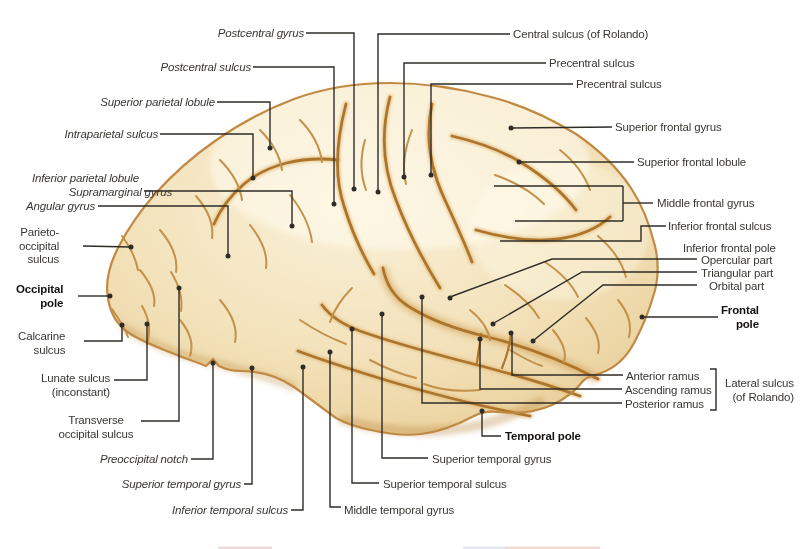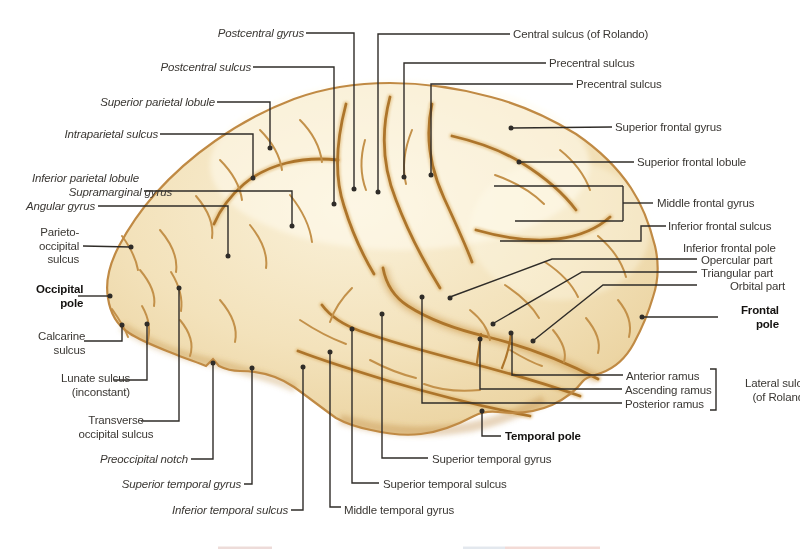--- a/index.html
+++ b/index.html
@@ -7,21 +7,21 @@
     position:relative;width:800px;height:549px;background:#fff;overflow:hidden;
     font-family:"Liberation Sans", sans-serif;
   }
   #brain-svg{position:absolute;left:0;top:0;}
   .lbl{
     position:absolute;font-size:11.5px;line-height:14px;color:#3A3733;
     white-space:nowrap;letter-spacing:-0.15px;text-align:right;
   }
   .lbl .ln{display:block;}
   .ra{font-style:italic;}
-  .ml{line-height:13.5px;margin-left:20px;}
+  .ml{line-height:13.5px;}
   .bold{font-weight:700;color:#141210;}
   .ctr{text-align:center;}
 </style>
 </head>
 <body>
 
 <div id="stage">
 
   <svg id="brain-svg" width="800" height="549" viewBox="0 0 800 549">
     <defs>
@@ -252,21 +252,21 @@
   <div class="lbl" style="left:513px;top:27px">Central sulcus (of Rolando)</div>
   <div class="lbl" style="left:549px;top:56px">Precentral sulcus</div>
   <div class="lbl" style="left:576px;top:77px">Precentral sulcus</div>
   <div class="lbl" style="left:615px;top:120px">Superior frontal gyrus</div>
   <div class="lbl" style="left:637px;top:155px">Superior frontal lobule</div>
   <div class="lbl" style="left:657px;top:196px">Middle frontal gyrus</div>
   <div class="lbl" style="left:668px;top:219px">Inferior frontal sulcus</div>
   <div class="lbl" style="left:683px;top:241px">Inferior frontal pole</div>
   <div class="lbl" style="left:701px;top:253px">Opercular part</div>
   <div class="lbl" style="left:701px;top:266px">Triangular part</div>
-  <div class="lbl" style="left:730px;top:279px">Orbital part</div>
+  <div class="lbl" style="left:709px;top:279px">Orbital part</div>
 
   <div class="lbl ml bold" style="left:721px;top:304px">
     <span class="ln">Frontal</span>
     <span class="ln">pole</span>
   </div>
 
   <div class="lbl" style="left:626px;top:369px">Anterior ramus</div>
   <div class="lbl" style="left:625px;top:383px">Ascending ramus</div>
   <div class="lbl" style="left:625px;top:397px">Posterior ramus</div>
 

